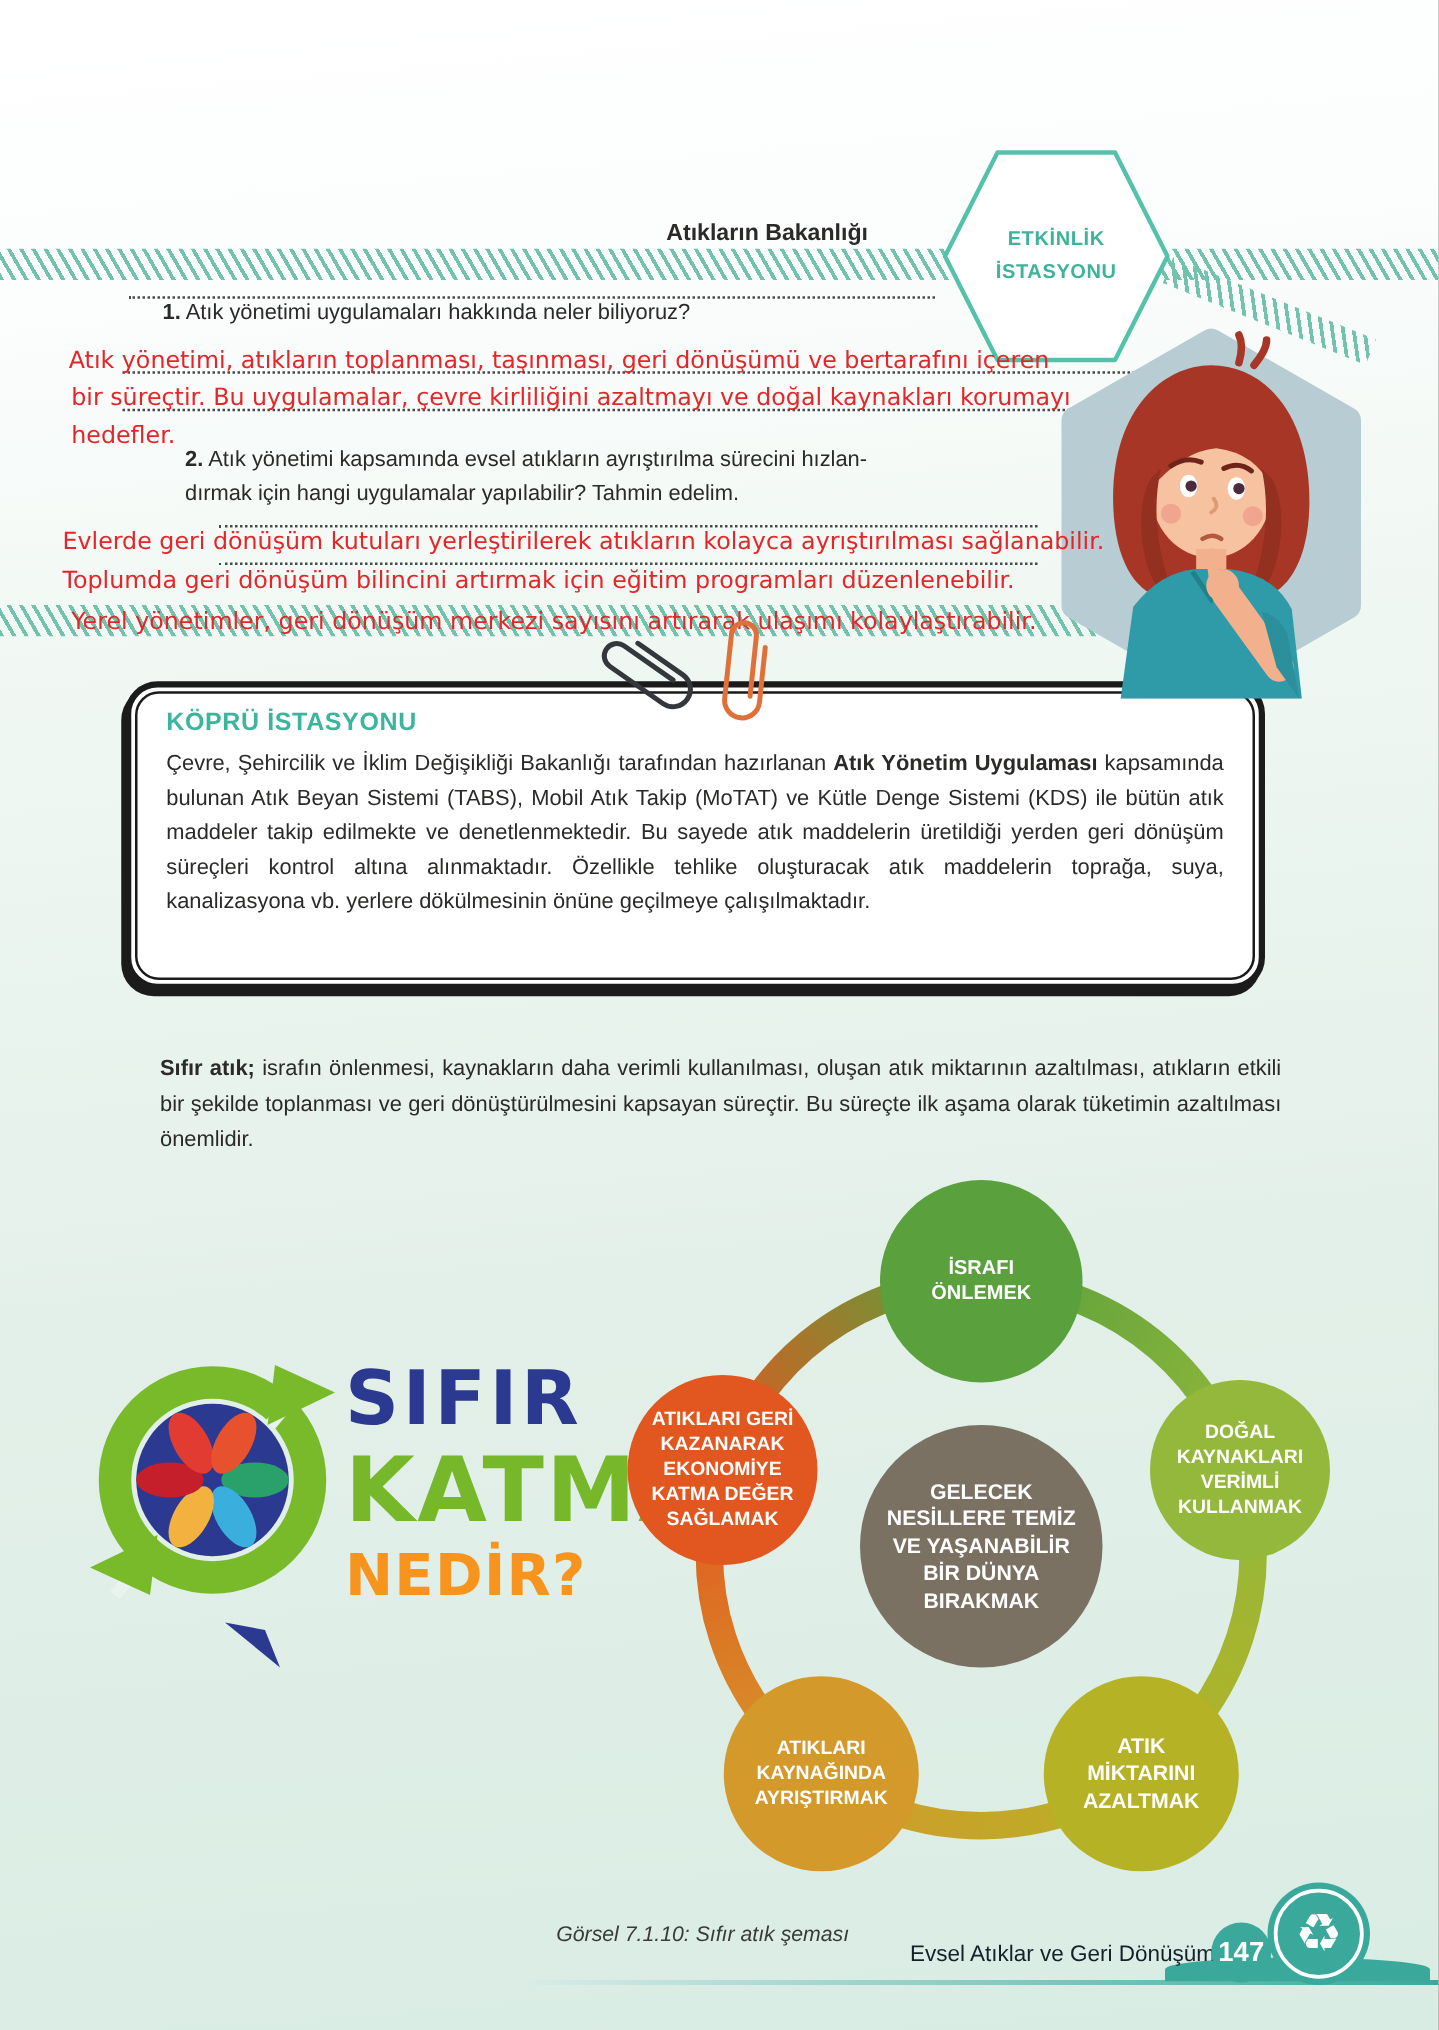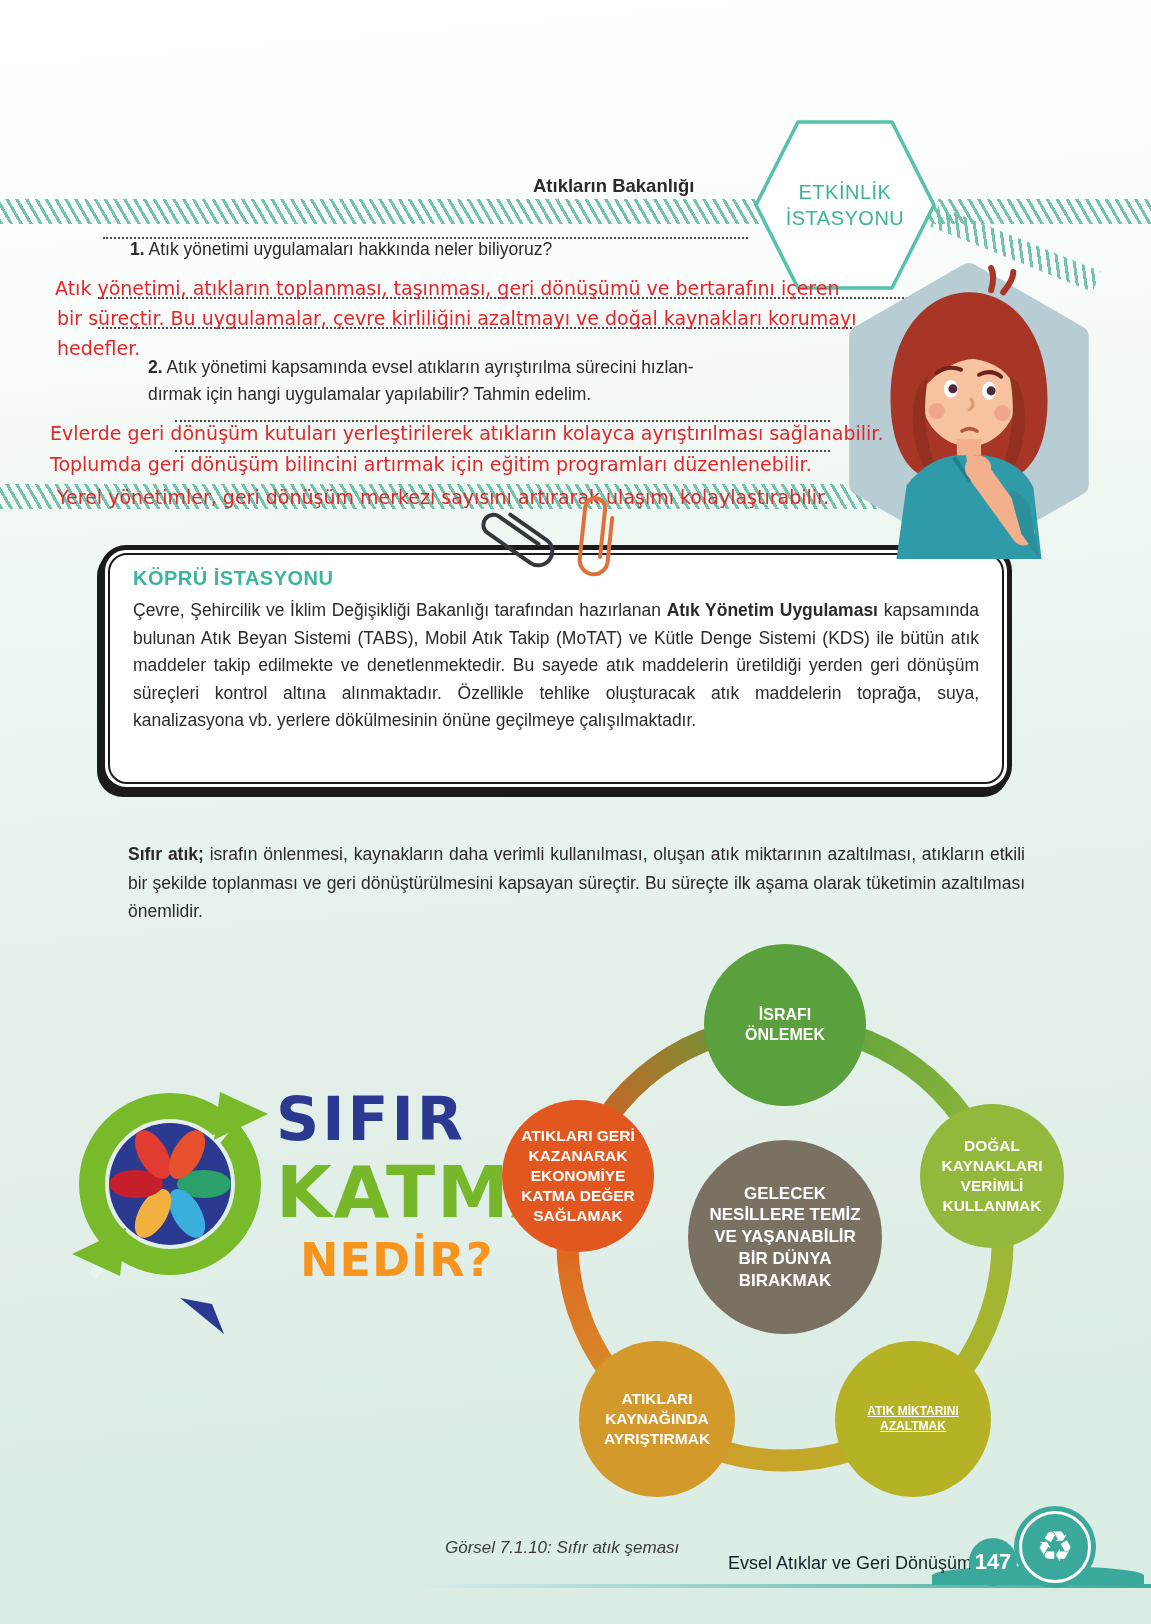--- a/index.html
+++ b/index.html
@@ -18,21 +18,21 @@
     background:repeating-linear-gradient(60deg,#72c3ad 0 3px,rgba(0,0,0,0) 3px 8.5px);
   }
   .band1 { left:0; top:199px; width:1151px; height:25px; z-index:1; }
   .band2 { left:0; top:484px; width:940px; height:25px; z-index:1; }
   .band-frag { left:928px; top:238px; width:175px; height:22px; transform:rotate(22deg); z-index:1; }
   
   .hex-badge { left:752px; top:118px; width:186px; height:174px; z-index:2; }
   .hex-badge svg { position:absolute; inset:0; }
   .hex-badge .txt {
     position:absolute; inset:0; display:flex; flex-direction:column; justify-content:center; align-items:center;
-    color:#3eb39b; font-weight:normal; font-size:20px; letter-spacing:.5px; line-height:26px; text-align:center;
+    color:#3eb39b; font-weight:bold; font-size:16px; letter-spacing:.5px; line-height:26px; text-align:center;
   }
   
   .q1 { left:130px; top:239px; font-size:17.5px; z-index:3; }
   .q2 { left:148px; top:354px; font-size:17.5px; line-height:27px; z-index:3; }
   .qnum { font-weight:bold; }
   .red-line { font-family:"DejaVu Sans",sans-serif; color:#e52528; font-size:19px; white-space:nowrap; z-index:5; }
   .a1-l1 { left:55px; top:277px; }
   .a1-l2 { left:57px; top:307px; }
   .a1-l3 { left:57px; top:337px; }
   .a2-l1 { left:50px; top:422px; }
@@ -57,31 +57,31 @@
   .clip { z-index:6; }
   .clip1 { left:496px; top:496px; transform:rotate(-55deg); }
   .clip2 { left:570px; top:492px; transform:rotate(6deg); }
   
   .zero-para { left:128px; top:840px; width:897px; font-size:17.5px; line-height:28.5px; text-align:justify; z-index:3; }
   
   .logo { left:62px; top:1066px; width:216px; height:272px; z-index:2; }
   .brand { left:276px; top:1086px; z-index:2; font-family:"DejaVu Sans",sans-serif; font-weight:bold; }
   .brand-l1 { font-size:60px; line-height:66px; letter-spacing:3px; color:#2b3990; }
   .brand-l2 { font-size:72px; line-height:80px; letter-spacing:2px; color:#76b82a; }
-  .brand-l3 { font-size:46px; line-height:56px; letter-spacing:1px; color:#f7941d; margin-left:24px; }
+  .brand-l3 { font-size:46px; line-height:56px; letter-spacing:1px; color:#f7941d; margin-left:0; }
   
   .diagram { left:490px; top:935px; width:600px; height:580px; z-index:2; }
   .diagram svg.ring { position:absolute; inset:0; }
   .node {
     position:absolute; border-radius:50%; display:flex; align-items:center; justify-content:flex-start;
     color:#fff; font-weight:bold; text-align:center; line-height:1.28;
   }
   .node-top    { left:214px; top:9px;   width:162px; height:162px; font-size:16px;  padding:0 18px; }
   .node-right  { left:430px; top:169px; width:144px; height:144px; font-size:15.5px; padding:0 9px; }
-  .node-br     { left:345px; top:406px; width:156px; height:156px; font-size:12px; padding:0 20px;text-decoration:underline; }
+  .node-br     { left:345px; top:406px; width:156px; height:156px; font-size:17px; padding:0 20px; }
   .node-bl     { left:89px;  top:406px; width:156px; height:156px; font-size:15.5px; padding:0 16px; }
   .node-left   { left:12px;  top:165px; width:152px; height:152px; font-size:15.5px; padding:0 9px; }
   .node-center { left:198px; top:205px; width:194px; height:194px; font-size:17px;  padding:0 11px; }
   
   .caption { left:445px; top:1538px; font-size:17px; font-style:italic; color:#3a3a3a; z-index:3; }
   .footer-title { left:728px; top:1553px; font-size:18px; color:#15202b; z-index:3; }
   .footer-line { left:420px; top:1584px; width:731px; height:4px; background:linear-gradient(90deg,#d8ece8,#3aa99c); z-index:2; }
   .footer-hill { left:932px; top:1566px; width:212px; height:19px; background:#3aa99c; border-radius:100% 100% 0 0; z-index:2; }
   .page-badge {
     left:969px; top:1538px; width:48px; height:48px; border-radius:50%; background:#3aa99c;

